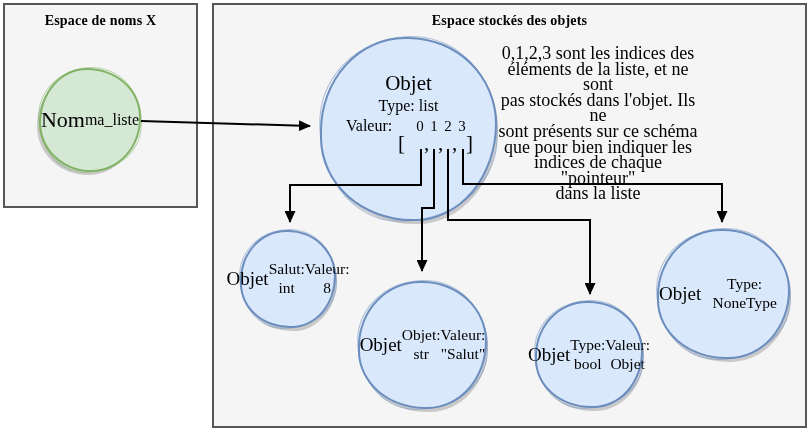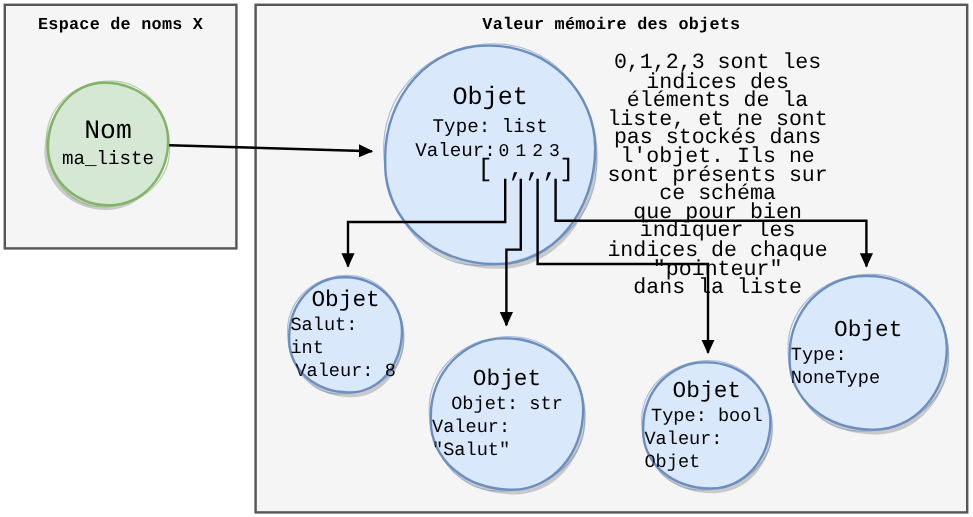--- a/index.html
+++ b/index.html
@@ -1,31 +1,31 @@
 <!DOCTYPE html>
 <html><head>
 <meta charset="utf-8">
 <style>
   html,body{margin:0;padding:0;background:#ffffff;}
   .stage{
     position:relative;width:811px;height:431px;overflow:hidden;
-    font-family:Liberation Mono, monospace;color:#000;background:#fff;
+    font-family:Liberation Serif, serif;color:#000;background:#fff;
   }
   .panel{
     position:absolute;background:#f5f5f5;border:2px solid #565656;box-sizing:border-box;
   }
   .panel-title{
     position:absolute;top:8px;left:0;width:100%;text-align:center;
     font-weight:bold;font-size:14px;letter-spacing:0.2px;
   }
   
   .circle{
     position:absolute;box-sizing:border-box;border:2px solid;
-    display:flex;flex-direction:column;align-items:center;justify-content:center;
-    text-align:left;line-height:1.22;
+    display:flex;flex-direction:row;align-items:center;justify-content:center;
+    text-align:center;line-height:1.22;
   }
   .circle::before{
     content:"";position:absolute;inset:-3px;border:1.6px solid;border-color:inherit;
     border-radius:52% 48% 55% 45% / 47% 53% 46% 54%;
     transform:rotate(2.5deg);opacity:.55;pointer-events:none;
   }
   .circle.blue{
     background:#dae8fc;border-color:#6c8ebf;
     border-radius:49% 51% 47% 53% / 52% 48% 54% 46%;
     box-shadow:2px 4px 0 -1px rgba(130,130,130,.38);
@@ -50,21 +50,21 @@
 </head>
 <body>
 
 <div class="stage">
 
   <div class="panel" style="left:3px;top:3px;width:195px;height:205px;">
     <div class="panel-title">Espace de noms X</div>
   </div>
 
   <div class="panel" style="left:212px;top:3px;width:595px;height:425px;">
-    <div class="panel-title">Valeur mémoire des objets</div>
+    <div class="panel-title">Espace stockés des objets</div>
   </div>
 
   <div class="note">0,1,2,3 sont les indices des
 éléments de la liste, et ne sont
 pas stockés dans l'objet. Ils ne
 sont présents sur ce schéma
 que pour bien indiquer les
 indices de chaque "pointeur"
 dans la liste</div>
 

